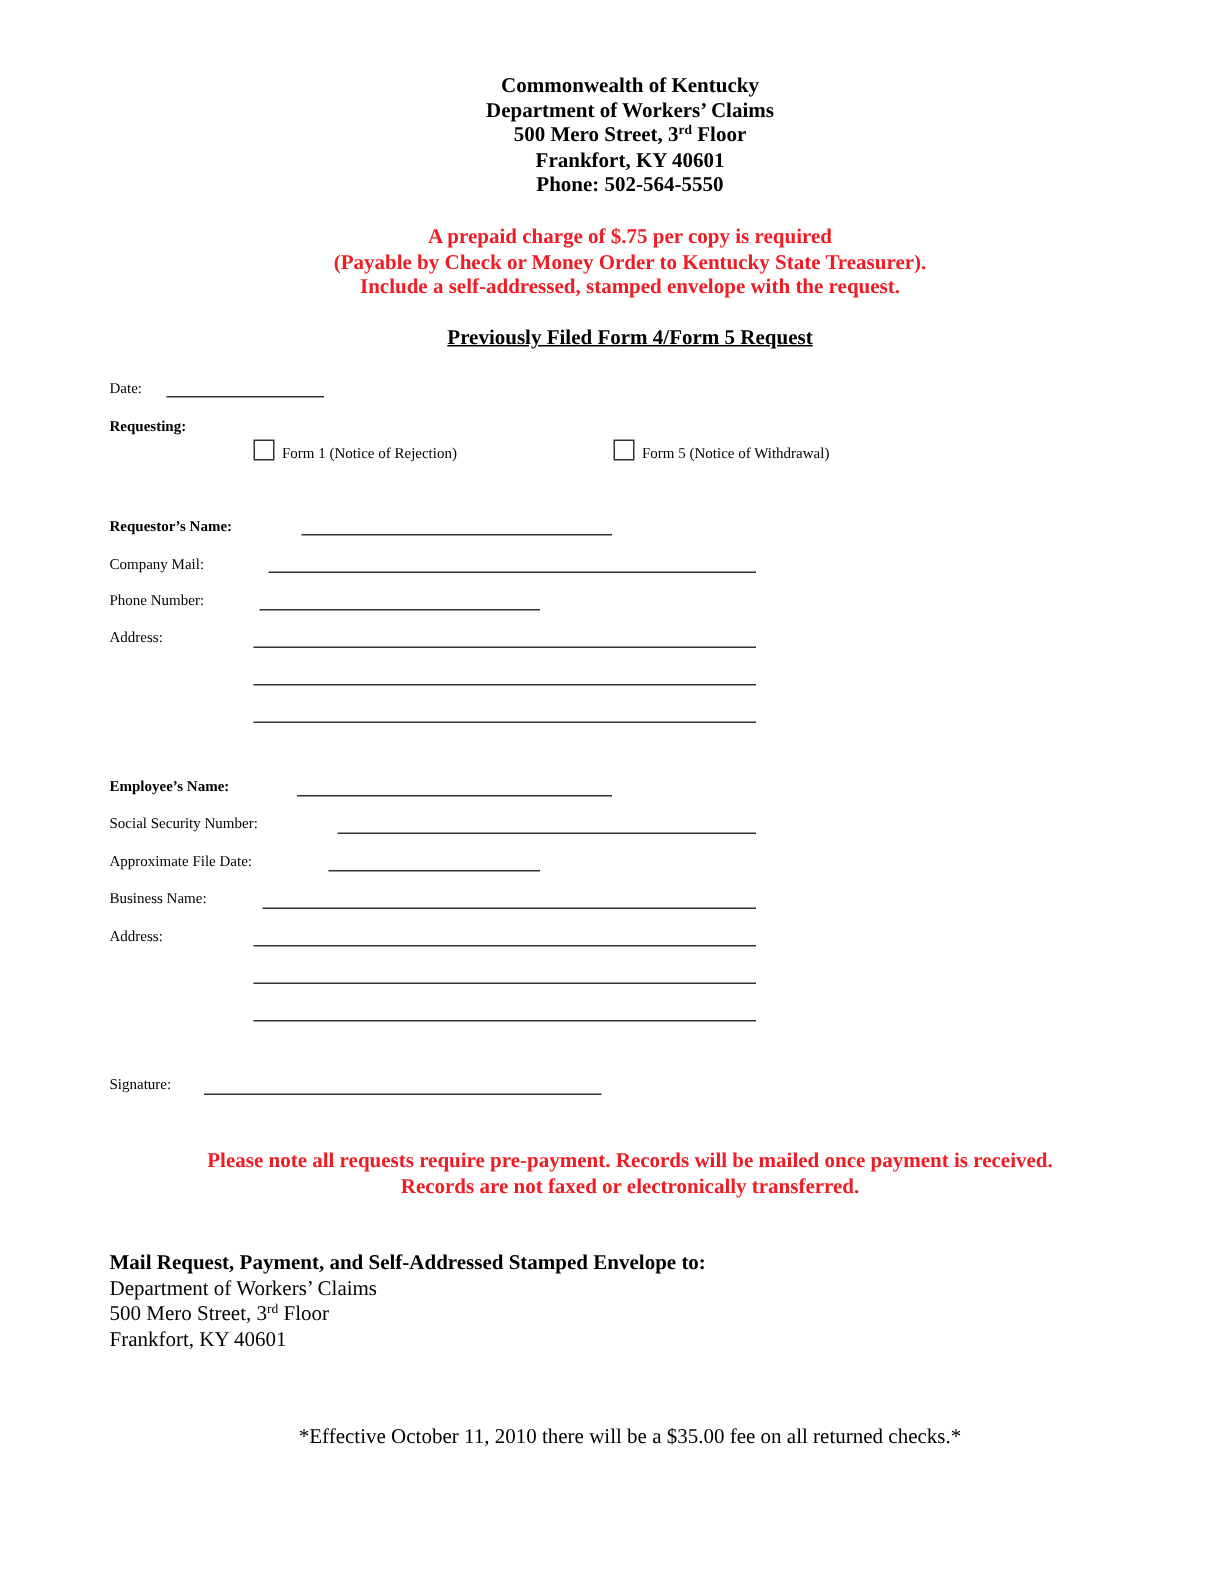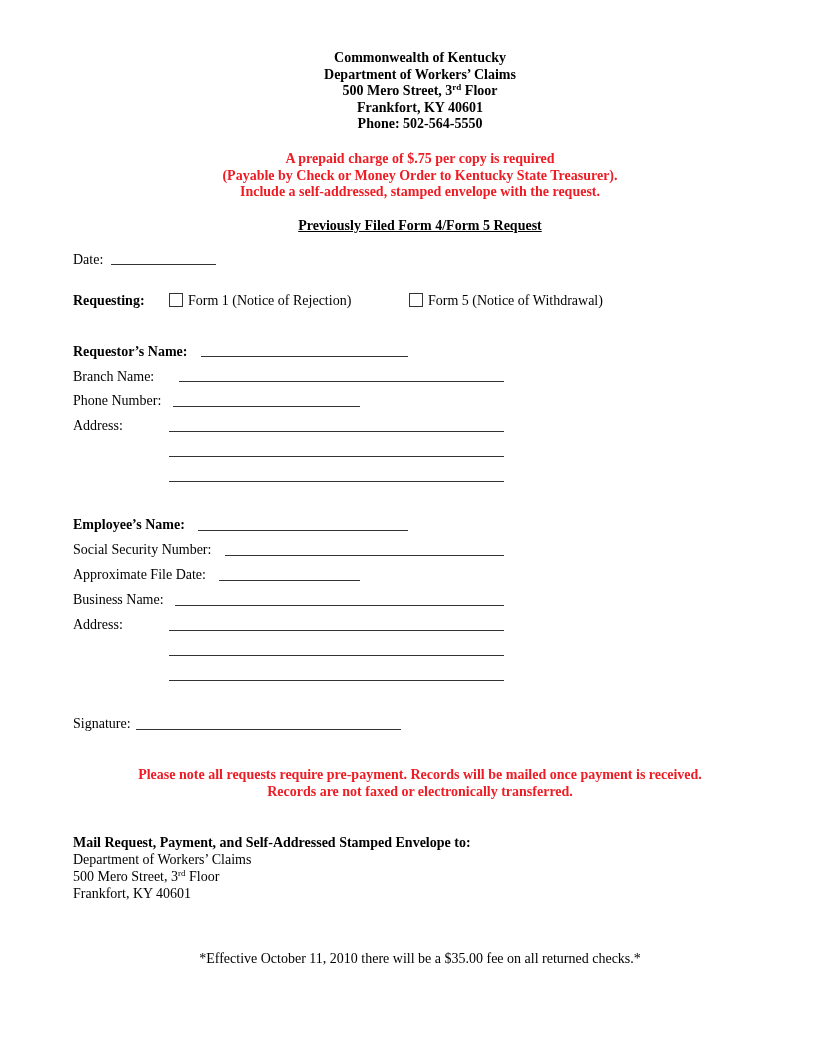--- a/index.html
+++ b/index.html
@@ -7,21 +7,21 @@
       width: 816px; height: 1056px; position: relative; overflow: hidden;
       font-family: "Liberation Serif", serif; color: #000; font-size: 14px;
     }
     .abs { position: absolute; }
     .center { left: 0; width: 840px; text-align: center; }
     .bold { font-weight: bold; }
     .red { color: #ee1c24; font-weight: bold; }
     .hdr { font-weight: bold; font-size: 14px; line-height: 16.6px; }
     .redblk { font-size: 14px; line-height: 16.6px; }
     .line { position: absolute; height: 0; border-bottom: 1px solid #333; }
-    .row { position: absolute; left: 73px; font-size: 14px; line-height: 16px; white-space: nowrap; }
+    .row { position: absolute; left: 73px; font-size: 10px; line-height: 16px; white-space: nowrap; }
     .cb { display: inline-block; width: 12px; height: 12px; border: 1px solid #333; vertical-align: -2px; margin-right: 5px; background: #fff; }
     sup { font-size: 9px; line-height: 0; vertical-align: 5px; margin-top: 16px; }
     .u { text-decoration: underline; }
   </style>
 </head>
 <body>
 
 <div class="abs center hdr" style="top:50px;">
   <div>Commonwealth of Kentucky</div>
   <div>Department of Workers’ Claims</div>
@@ -34,32 +34,32 @@
   <div>A prepaid charge of $.75 per copy is required</div>
   <div>(Payable by Check or Money Order to Kentucky State Treasurer).</div>
   <div>Include a self-addressed, stamped envelope with the request.</div>
 </div>
 
 <div class="abs center bold u" style="top:218px; font-size:14px;">Previously Filed Form 4/Form 5 Request</div>
 
 <div class="row" style="top:252px;">Date:</div>
 <div class="line" style="left:111px; width:105px; top:264px;"></div>
 
-<div class="row bold" style="top:293px;">Requesting:</div>
+<div class="row bold" style="top:277px;">Requesting:</div>
 <div class="row" style="left:169px; top:293px;">
   <span class="cb"></span><span>Form 1 (Notice of Rejection)</span>
 </div>
 <div class="row" style="left:409px; top:293px;">
   <span class="cb"></span><span>Form 5 (Notice of Withdrawal)</span>
 </div>
 
 <div class="row bold" style="top:344px;">Requestor’s Name:</div>
 <div class="line" style="left:201px; width:207px; top:356px;"></div>
 
-<div class="row" style="top:369px;">Branch Name:</div>
+<div class="row" style="top:369px;">Company Mail:</div>
 <div class="line" style="left:179px; width:325px; top:381px;"></div>
 
 <div class="row" style="top:393px;">Phone Number:</div>
 <div class="line" style="left:173px; width:187px; top:406px;"></div>
 
 <div class="row" style="top:418px;">Address:</div>
 <div class="line" style="left:169px; width:335px; top:431px;"></div>
 <div class="line" style="left:169px; width:335px; top:456px;"></div>
 <div class="line" style="left:169px; width:335px; top:481px;"></div>
 

